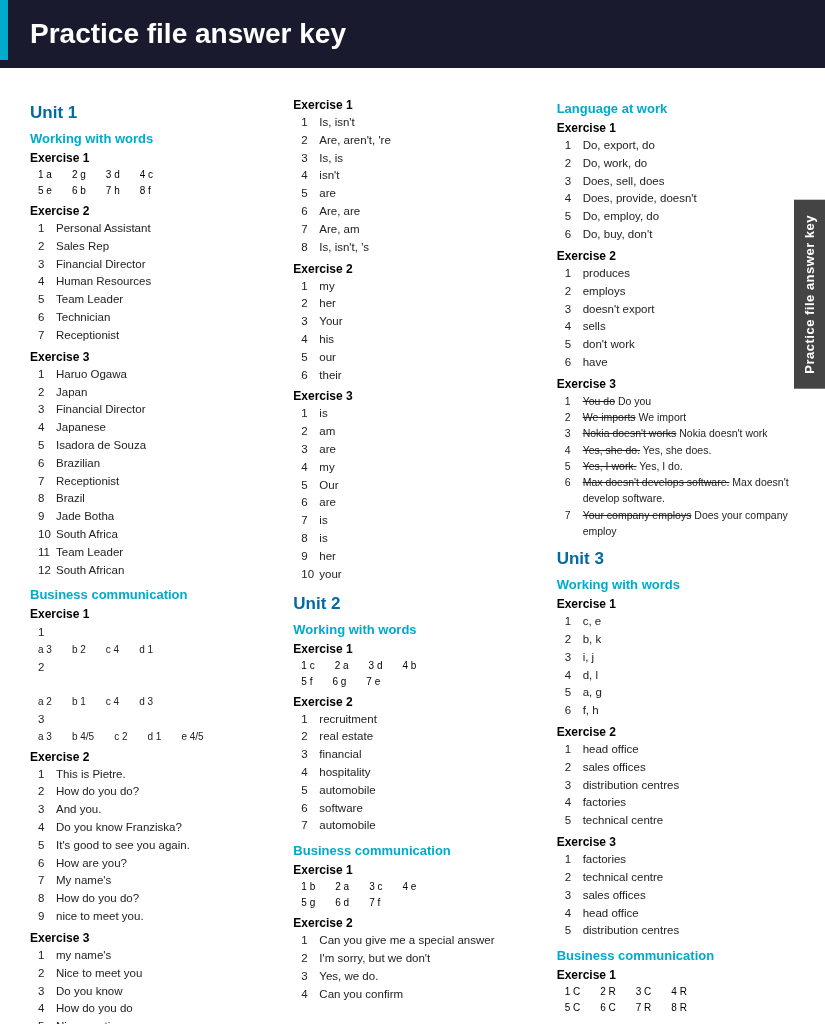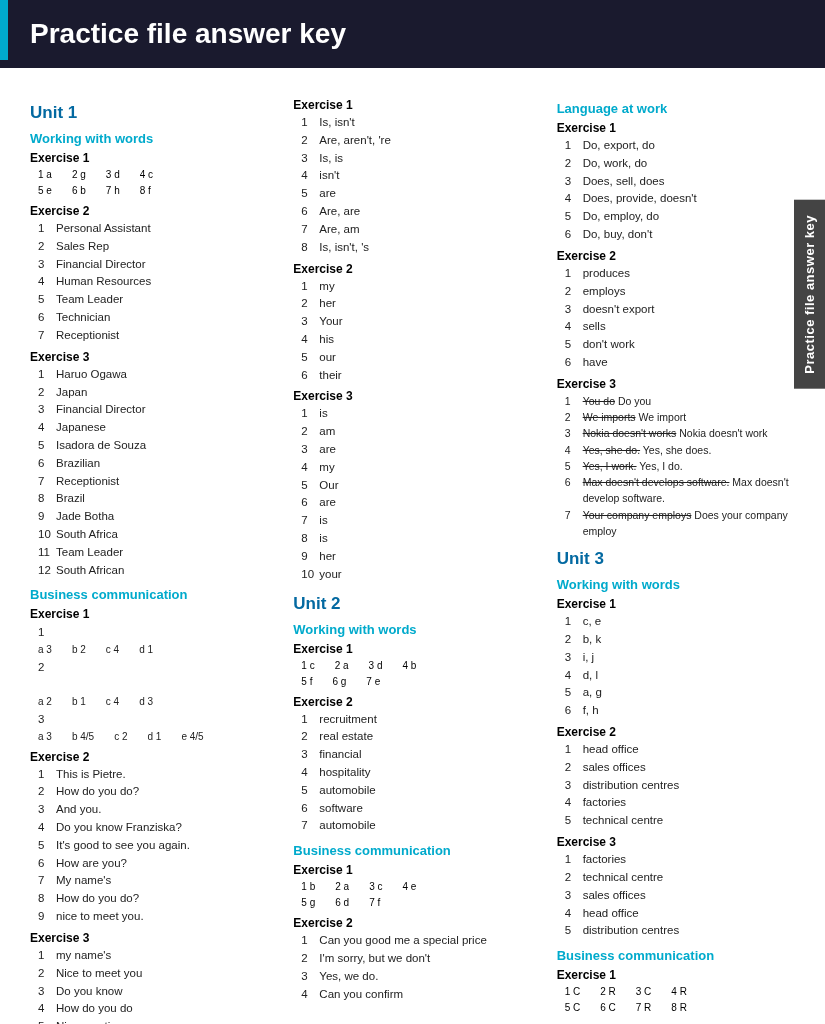--- a/index.html
+++ b/index.html
@@ -515,21 +515,21 @@
       <div class="inline-row">
         <span>5 g</span>
         <span>6 d</span>
         <span>7 f</span>
       </div>
 
       <div class="exercise-heading">Exercise 2</div>
       <div class="exercise-items">
         <div class="item">
             <span class="num">1</span>
-            <span>Can you good me a special price</span>
+            <span>Can you give me a special answer</span>
           </div>
         <div class="item">
             <span class="num">2</span>
             <span>I'm sorry, but we don't</span>
           </div>
         <div class="item">
             <span class="num">3</span>
             <span>Yes, we do.</span>
           </div>
         <div class="item">

